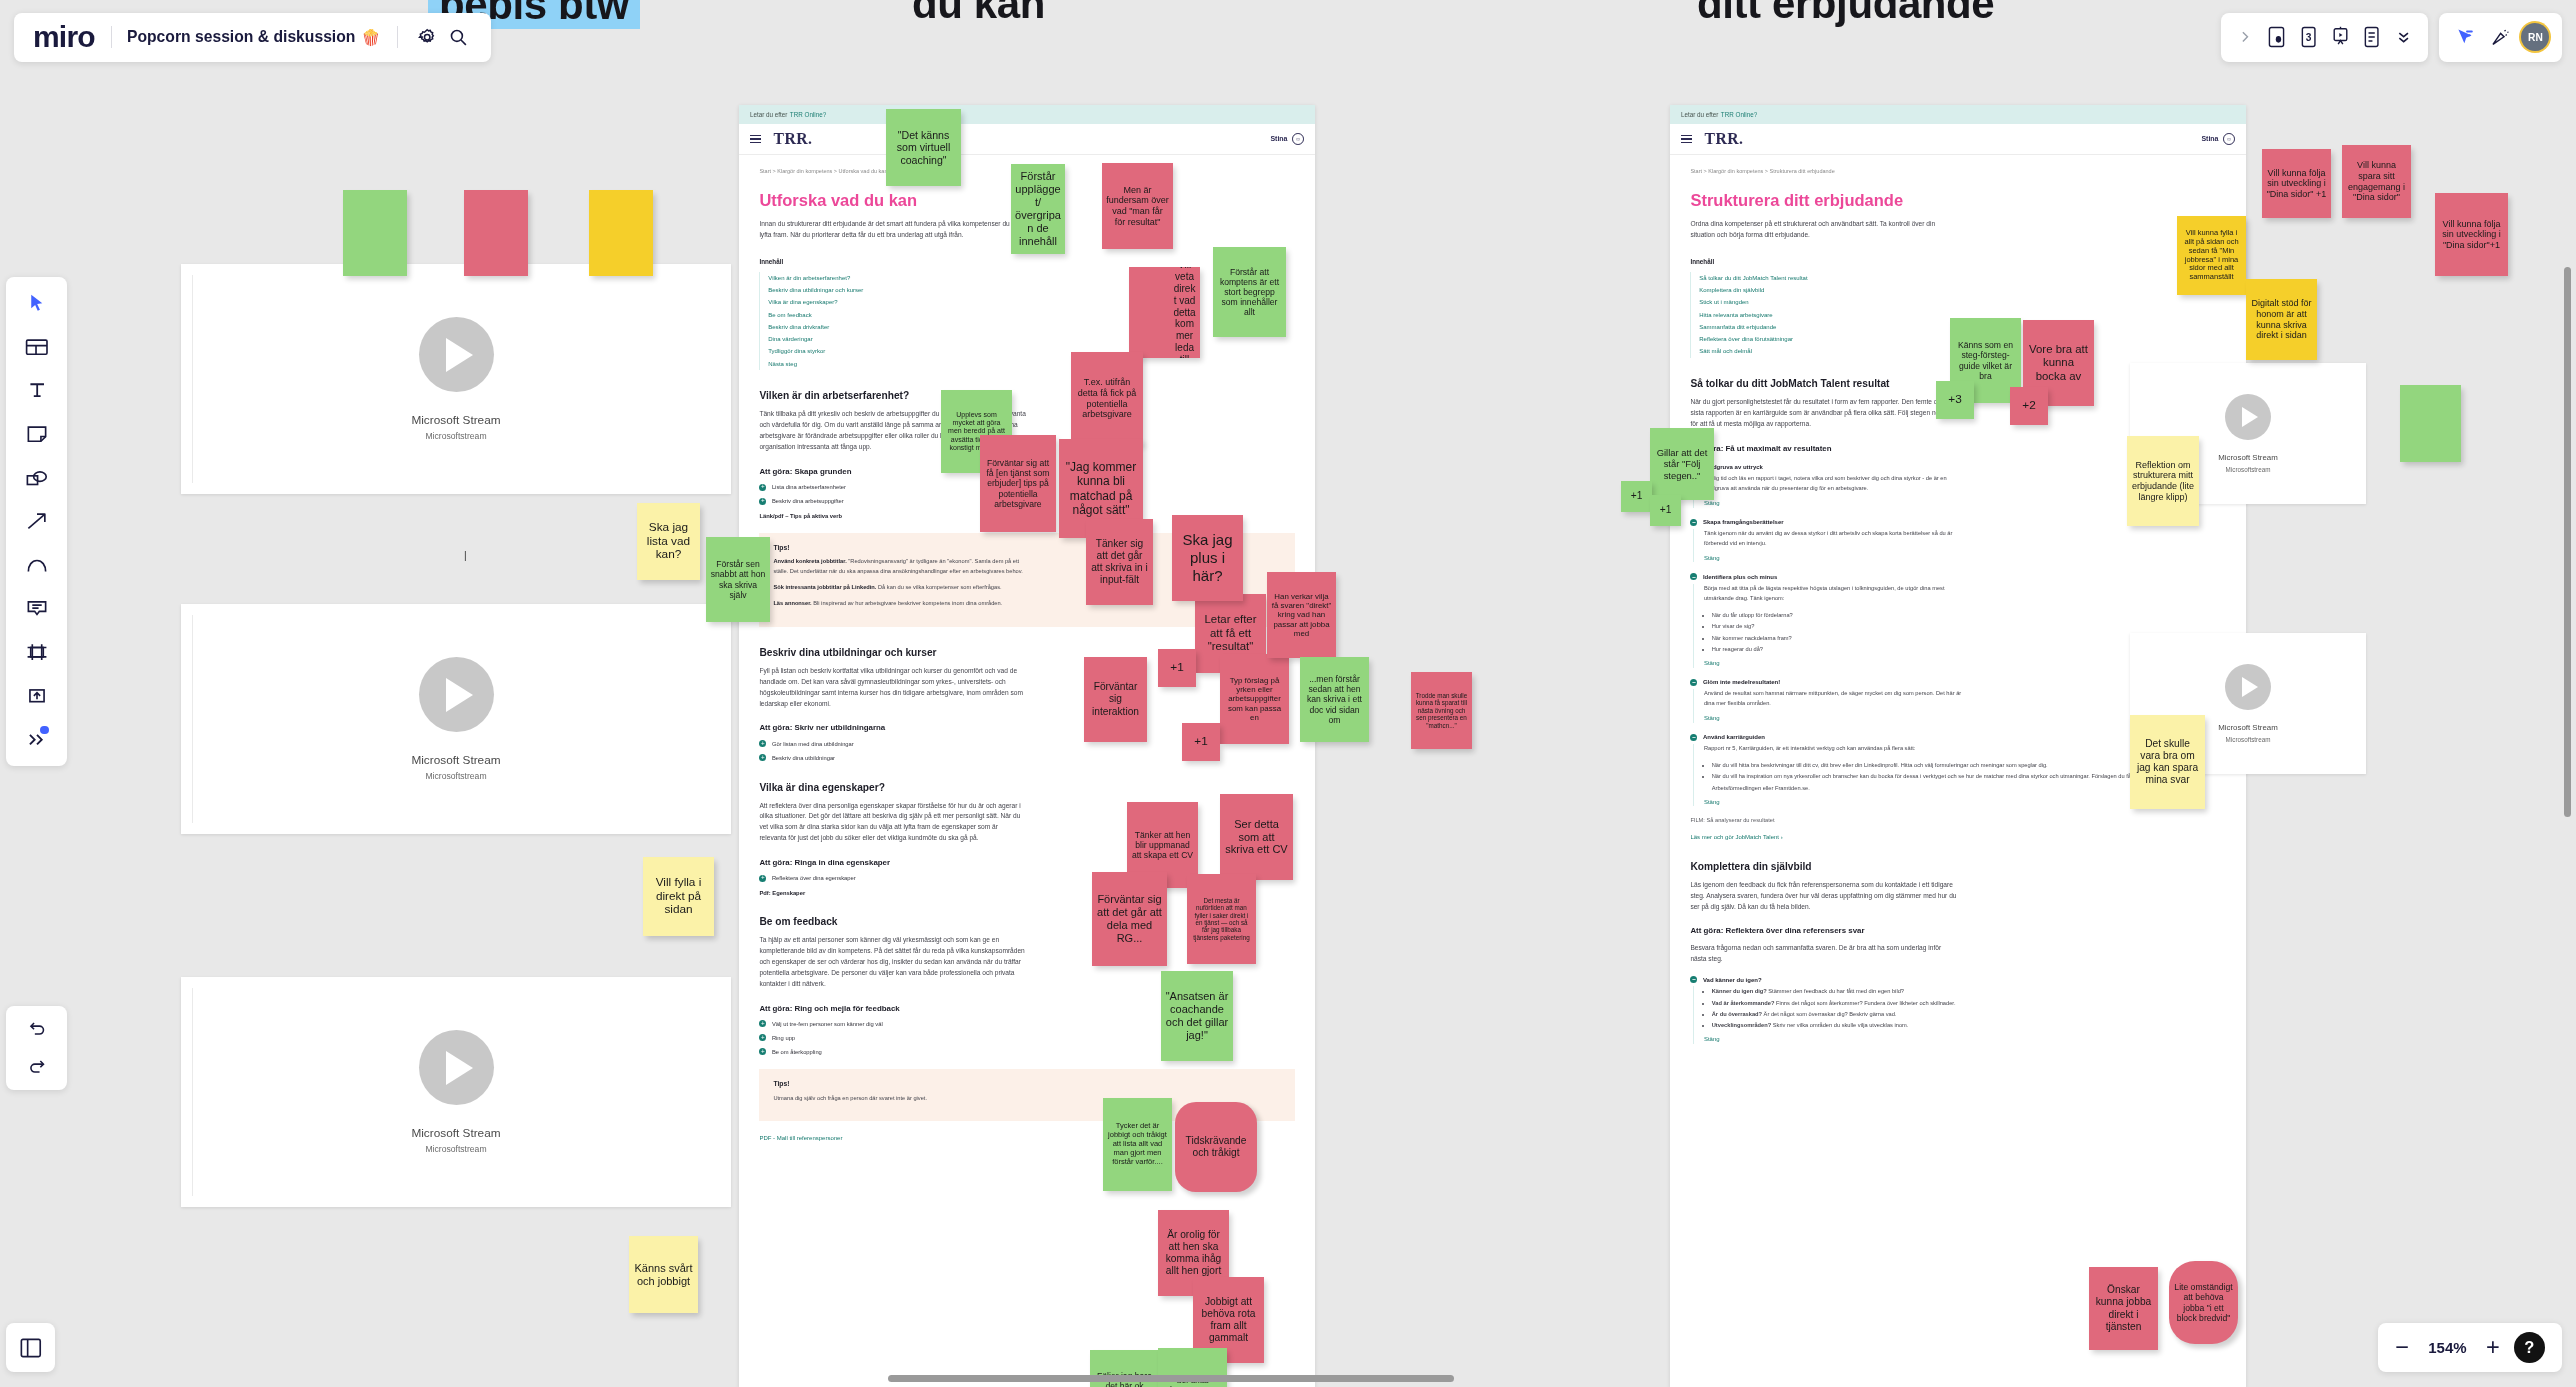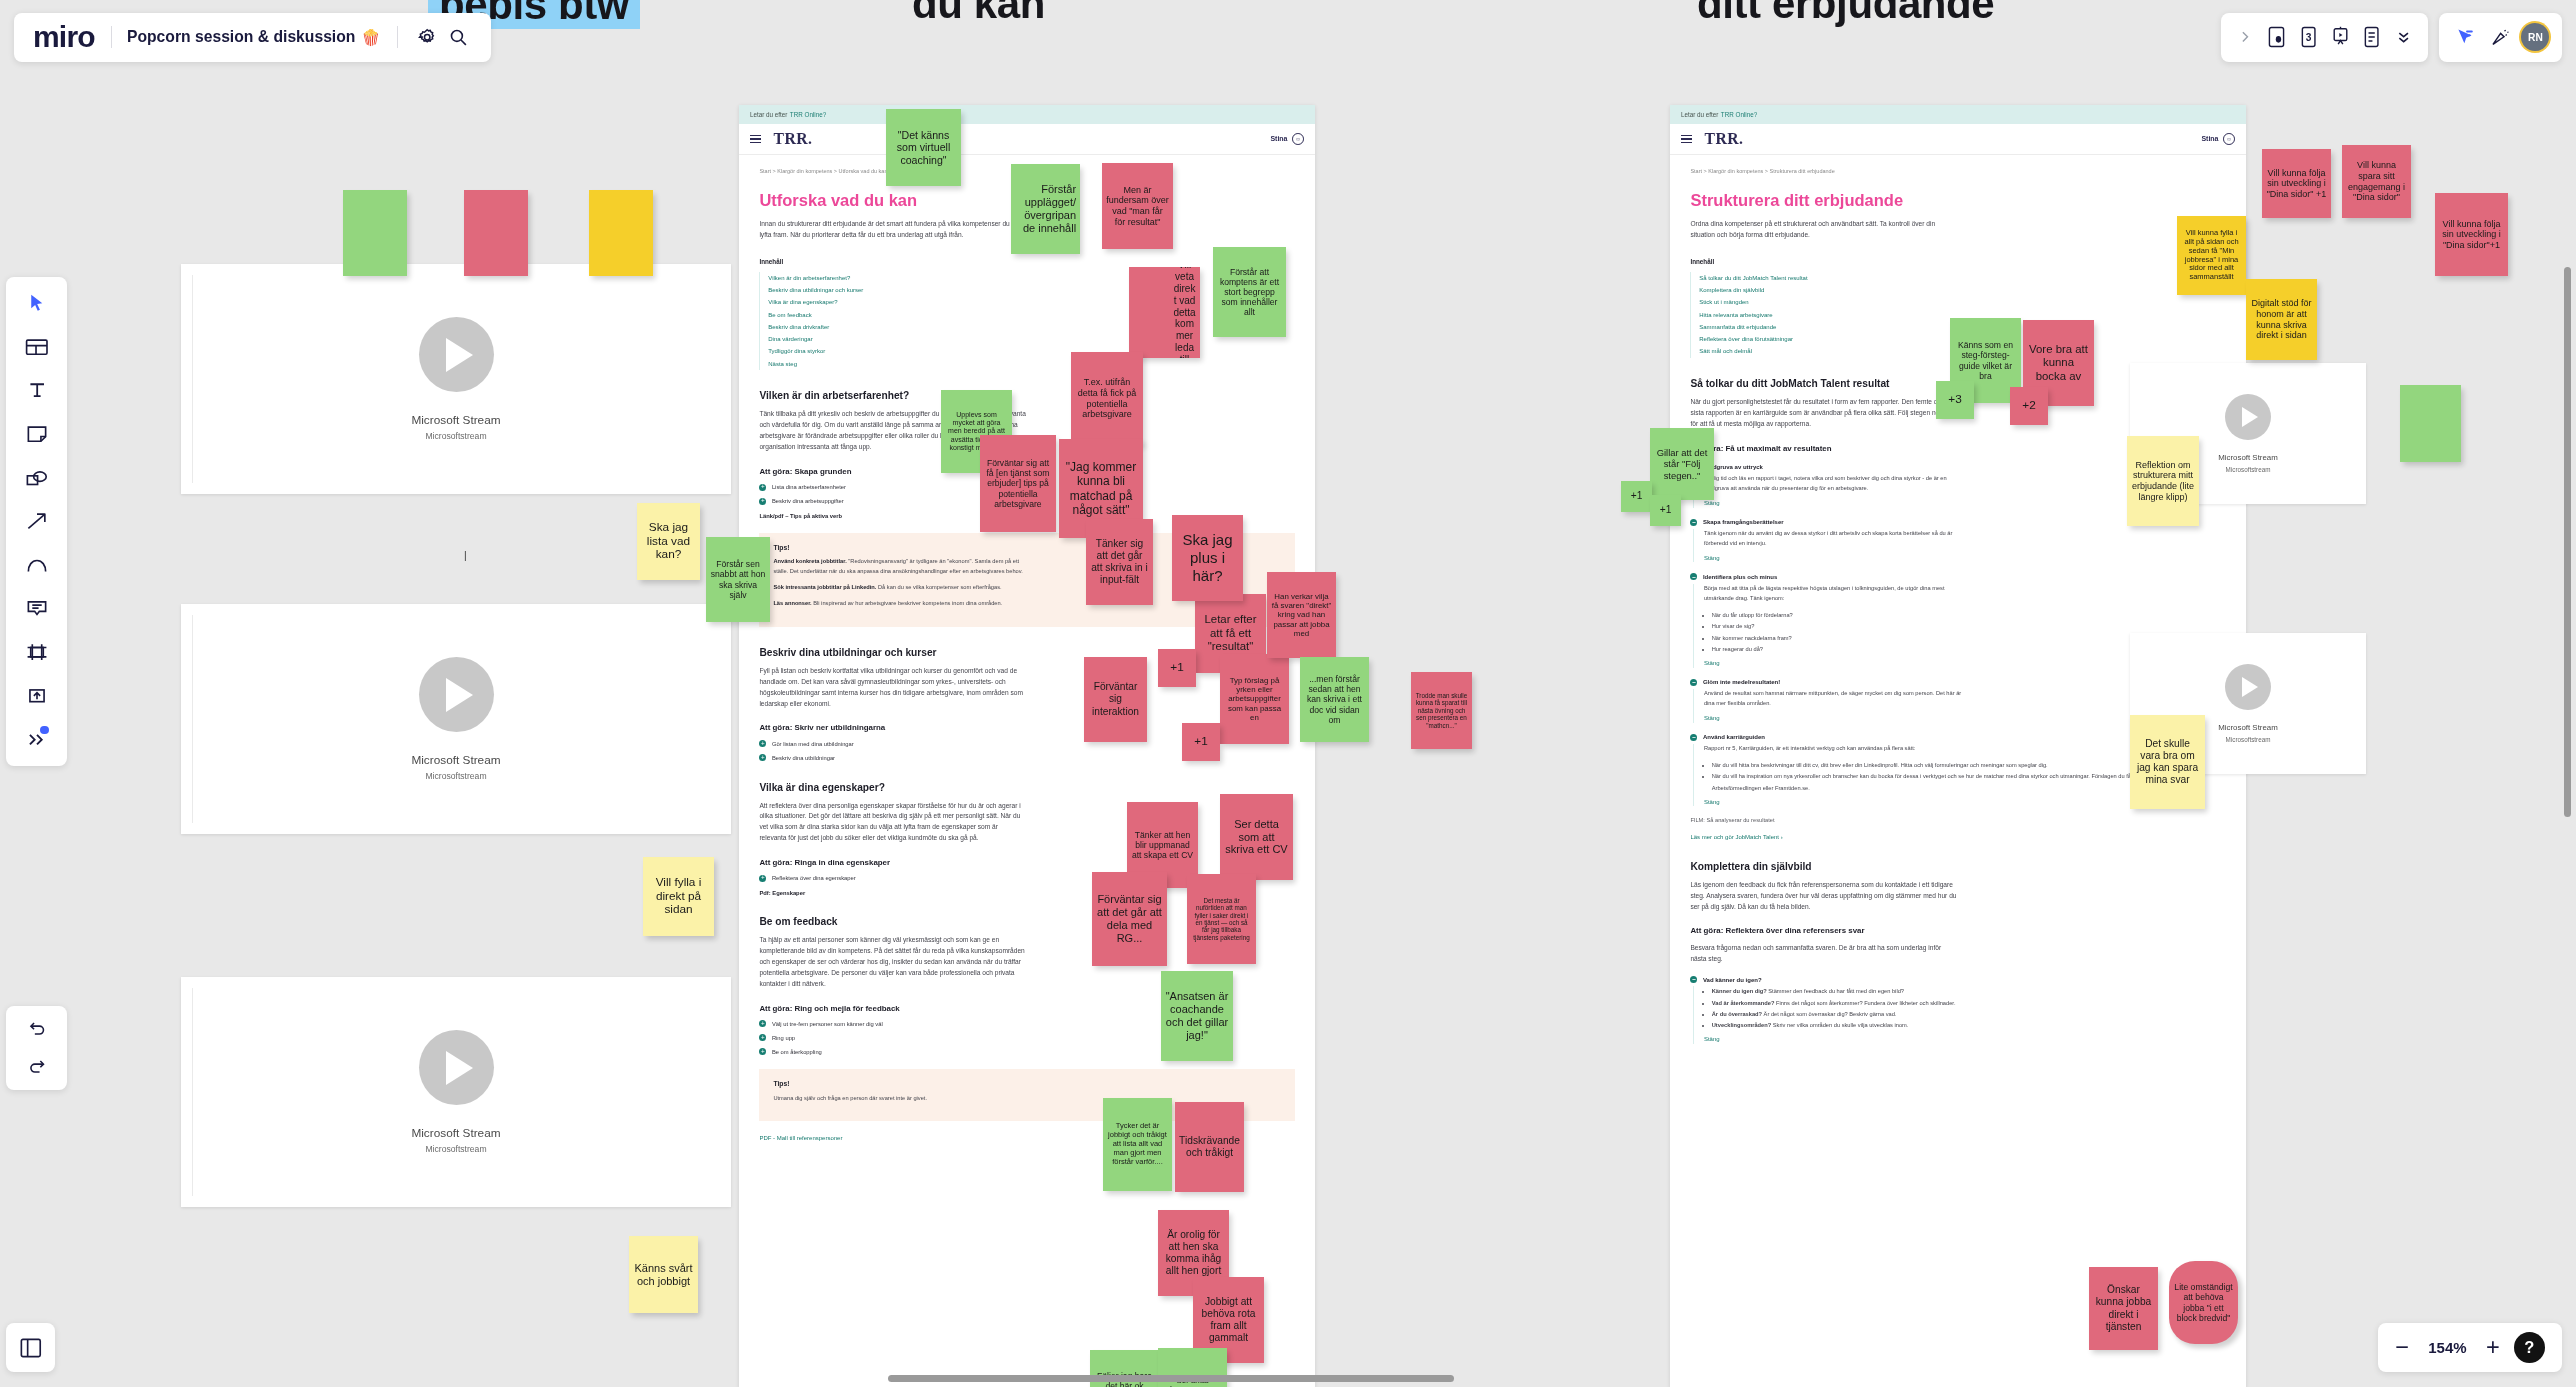--- a/index.html
+++ b/index.html
@@ -459,21 +459,21 @@
 
   <div id="sticky-layer">
       <div class="sticky green" style="left: 343px; top: 190px; width: 64px; height: 86px; font-size: 8.6px;"></div>
       <div class="sticky red" style="left: 464px; top: 190px; width: 64px; height: 86px; font-size: 8.6px;"></div>
       <div class="sticky gold" style="left: 589px; top: 190px; width: 64px; height: 86px; font-size: 8.6px;"></div>
       <div class="sticky paleyellow" style="left: 593px; top: 503px; width: 63px; height: 77px; font-size: 11.8px;">Ska jag lista vad kan?</div>
       <div class="sticky green" style="left: 706px; top: 537px; width: 64px; height: 85px; font-size: 8.6px;">Förstår sen snabbt att hon ska skriva själv</div>
       <div class="sticky paleyellow" style="left: 599px; top: 857px; width: 71px; height: 79px; font-size: 11.8px;">Vill fylla i direkt på sidan</div>
       <div class="sticky paleyellow" style="left: 585px; top: 1236px; width: 69px; height: 77px; font-size: 11px;">Känns svårt och jobbigt</div>
       <div class="sticky green" style="left: 886px; top: 109px; width: 75px; height: 77px; font-size: 10.6px;">"Det känns som virtuell coaching"</div>
-      <div class="sticky green" style="left: 1011px; top: 164px; width: 69px; height: 90px; font-size: 11px; text-align: right;">Förstår upplägget/ övergripan de innehåll</div>
+      <div class="sticky green" style="left: 1011px; top: 164px; width: 54px; height: 90px; font-size: 11px;">Förstår upplägget/ övergripan de innehåll</div>
       <div class="sticky red" style="left: 1102px; top: 163px; width: 71px; height: 86px; font-size: 9px;">Men är fundersam över vad "man får för resultat"</div>
       <div class="sticky green" style="left: 1213px; top: 247px; width: 73px; height: 90px; font-size: 8.6px;">Förstår att komptens är ett stort begrepp som innehåller allt</div>
       <div class="sticky red" style="left: 1129px; top: 267px; width: 71px; height: 91px; font-size: 10px; padding-left: 44px;">Vill veta direkt vad detta kommer leda till</div>
       <div class="sticky red" style="left: 1071px; top: 352px; width: 72px; height: 93px; font-size: 9px;">T.ex. utifrån detta få fick på potentiella arbetsgivare</div>
       <div class="sticky green" style="left: 941px; top: 390px; width: 71px; height: 83px; font-size: 7px;">Upplevs som mycket att göra men beredd på att avsätta tid "inget konstigt med det"</div>
       <div class="sticky red" style="left: 1195px; top: 594px; width: 71px; height: 79px; font-size: 11.4px;">Letar efter att få ett "resultat"</div>
       <div class="sticky red" style="left: 1158px; top: 649px; width: 38px; height: 38px; font-size: 11.8px;">+1</div>
       <div class="sticky red" style="left: 1220px; top: 654px; width: 69px; height: 90px; font-size: 7.9px;">Typ förslag på yrken eller arbetsuppgifter som kan passa en</div>
       <div class="sticky red" style="left: 1182px; top: 723px; width: 38px; height: 38px; font-size: 11.8px;">+1</div>
       <div class="sticky red" style="left: 980px; top: 435px; width: 76px; height: 97px; font-size: 8.6px;">Förväntar sig att få [en tjänst som erbjuder] tips på potentiella arbetsgivare</div>
@@ -483,21 +483,21 @@
       <div class="sticky red" style="left: 1267px; top: 572px; width: 69px; height: 86px; font-size: 7.9px;">Han verkar vilja få svaren "direkt" kring vad han passar att jobba med</div>
       <div class="sticky red" style="left: 1084px; top: 657px; width: 63px; height: 85px; font-size: 10.2px;">Förväntar sig interaktion</div>
       <div class="sticky green" style="left: 1300px; top: 657px; width: 69px; height: 85px; font-size: 8.6px;">...men förstår sedan att hen kan skriva i ett doc vid sidan om</div>
       <div class="sticky red" style="left: 1411px; top: 672px; width: 61px; height: 77px; font-size: 6.3px;">Trodde man skulle kunna få sparat till nästa övning och sen presentera en "mathcn..."</div>
       <div class="sticky red" style="left: 1127px; top: 802px; width: 71px; height: 86px; font-size: 8.6px;">Tänker att hen blir uppmanad att skapa ett CV</div>
       <div class="sticky red" style="left: 1220px; top: 794px; width: 73px; height: 86px; font-size: 11px;">Ser detta som att skriva ett CV</div>
       <div class="sticky red" style="left: 1092px; top: 872px; width: 75px; height: 94px; font-size: 11px;">Förväntar sig att det går att dela med RG...</div>
       <div class="sticky red" style="left: 1187px; top: 874px; width: 69px; height: 90px; font-size: 6.3px;">Det mesta är nuförtiden att man fyller i saker direkt i en tjänst — och så får jag tillbaka tjänstens paketering</div>
       <div class="sticky green" style="left: 1161px; top: 971px; width: 72px; height: 90px; font-size: 11px;">"Ansatsen är coachande och det gillar jag!"</div>
       <div class="sticky green" style="left: 1103px; top: 1098px; width: 69px; height: 93px; font-size: 7.5px;">Tycker det är jobbigt och tråkigt att lista allt vad man gjort men förstår varför....</div>
-      <div class="sticky red" style="left: 1175px; top: 1102px; width: 69px; height: 90px; font-size: 10.2px;">Tidskrävande och tråkigt</div>
+      <div class="sticky red" style="left: 1175px; top: 1102px; width: 82px; height: 90px; font-size: 10.2px; border-radius: 21px;">Tidskrävande och tråkigt</div>
       <div class="sticky red" style="left: 1158px; top: 1210px; width: 71px; height: 86px; font-size: 10.2px;">Är orolig för att hen ska komma ihåg allt hen gjort</div>
       <div class="sticky red" style="left: 1193px; top: 1277px; width: 71px; height: 86px; font-size: 10.2px;">Jobbigt att behöva rota fram allt gammalt</div>
       <div class="sticky green" style="left: 1090px; top: 1350px; width: 69px; height: 83px; font-size: 8.6px;">Följer jag bara det här ok kommer jag få...</div>
       <div class="sticky green" style="left: 1158px; top: 1348px; width: 69px; height: 83px; font-size: 7.9px;">Ser ändå nånstans att det verkar vara bra</div>
       <div class="sticky gold" style="left: 2177px; top: 216px; width: 69px; height: 79px; font-size: 7.5px;">Vill kunna fylla i allt på sidan och sedan få "Min jobbresa" i mina sidor med allt sammanställt</div>
       <div class="sticky red" style="left: 2262px; top: 149px; width: 69px; height: 69px; font-size: 9px;">Vill kunna följa sin utveckling i "Dina sidor" +1</div>
       <div class="sticky red" style="left: 2342px; top: 145px; width: 69px; height: 73px; font-size: 9px;">Vill kunna spara sitt engagemang i "Dina sidor"</div>
       <div class="sticky red" style="left: 2435px; top: 193px; width: 73px; height: 83px; font-size: 9px;">Vill kunna följa sin utveckling i "Dina sidor"+1</div>
       <div class="sticky gold" style="left: 2246px; top: 279px; width: 71px; height: 81px; font-size: 9px;">Digitalt stöd för honom är att kunna skriva direkt i sidan</div>
       <div class="sticky green" style="left: 1950px; top: 318px; width: 71px; height: 85px; font-size: 8.6px;">Känns som en steg-försteg-guide vilket är bra</div>

